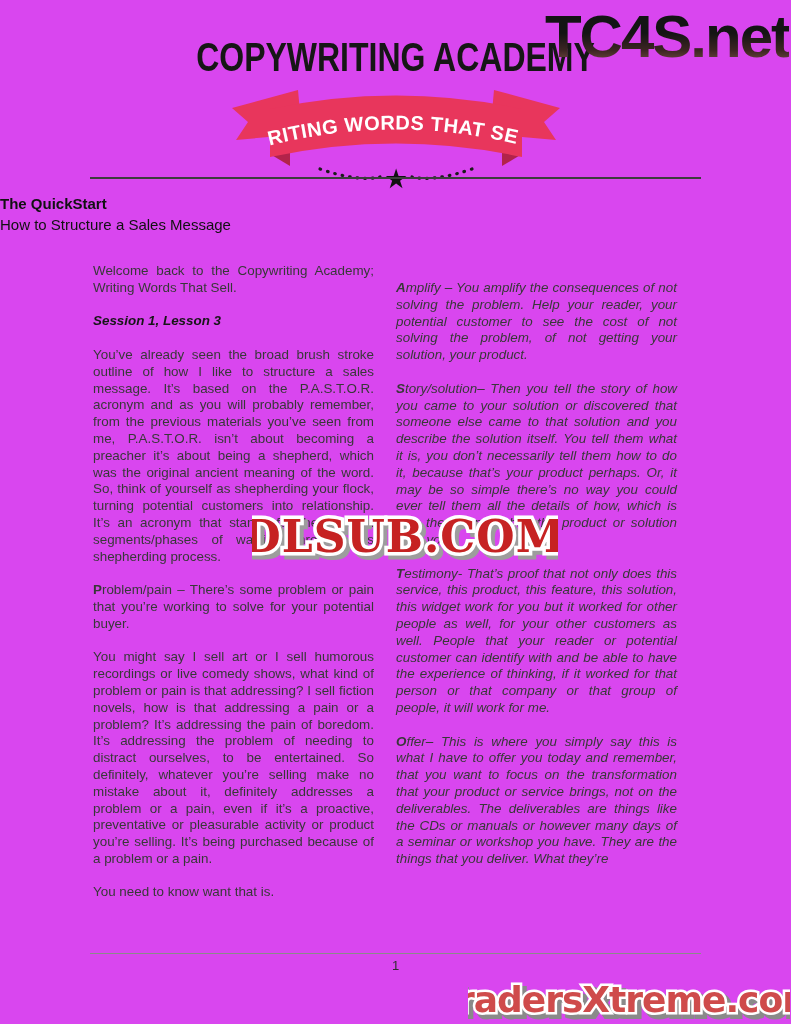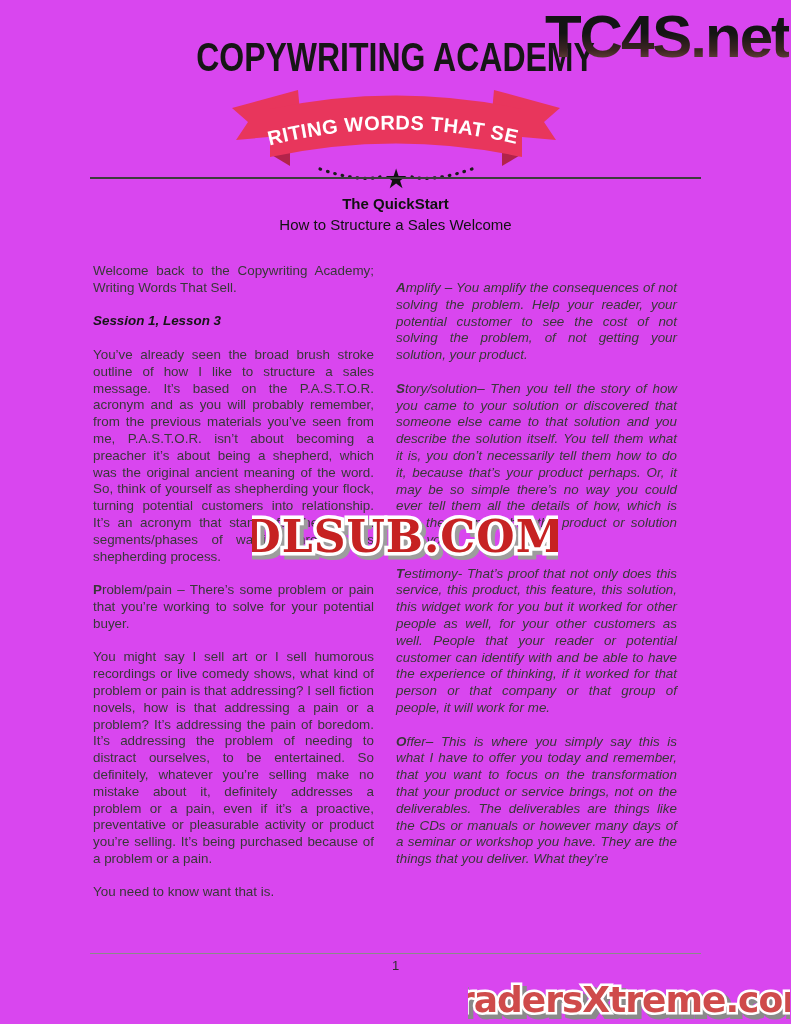--- a/index.html
+++ b/index.html
@@ -21,21 +21,21 @@
     color:#33201e;
     background:linear-gradient(180deg,#141414 45%,#3d2523 70%,#936058 100%);
   }
   @supports ((-webkit-background-clip:text)){
     .wm-tc4s{-webkit-background-clip:text;background-clip:text;color:transparent;}
   }
   
   .rule-top{position:absolute;top:177px;left:90px;width:611px;border-top:2px solid #3d3d3d;}
   .rule-bottom{position:absolute;top:953px;left:90px;width:611px;border-top:1px solid #8a8a8a;}
   
-  .doc-title{position:absolute;top:193px;left:0;right:0;text-align:center;color:#111;
+  .doc-title{position:absolute;top:193px;left:0;right:0;text-align:left;color:#111;
     font-size:15px;line-height:21px;}
   .doc-title .t1{font-weight:bold;}
   
   .columns{position:absolute;top:263px;left:93px;width:608px;display:flex;gap:22px;}
   .col{width:281px;text-align:justify;font-size:13.4px;line-height:16.8px;color:#383838;}
   .col p{margin:0 0 16.8px 0;}
   .col p.bold{font-weight:bold;color:#161616;font-style:italic;}
   .col b{font-weight:bold;}
   .col-right{padding-top:17px;font-style:italic;}
   
@@ -72,21 +72,21 @@
       <text x="170" y="106" font-size="27" text-anchor="middle" fill="#111">★</text>
     </svg>
   </div>
 
   <div class="wm-tc4s">TC4S.net</div>
 
   <div class="rule-top"></div>
 
   <div class="doc-title">
     <div class="t1">The QuickStart</div>
-    <div class="t2">How to Structure a Sales Welcome</div>
+    <div class="t2">How to Structure a Sales Message</div>
   </div>
 
   <div class="columns">
     <div class="col col-left">
         <p>Welcome back to the Copywriting Academy; Writing Words That Sell.</p>
         <p class="bold">Session 1, Lesson 3</p>
         <p>You’ve already seen the broad brush stroke outline of how I like to structure a sales message. It’s based on the P.A.S.T.O.R. acronym and as you will probably remember, from the previous materials you’ve seen from me, P.A.S.T.O.R. isn’t about becoming a preacher it’s about being a shepherd, which was the original ancient meaning of the word. So, think of yourself as shepherding your flock, turning potential customers into relationship. It’s an acronym that stands for the different segments/phases of walking through this shepherding process.</p>
         <p><b>P</b>roblem/pain – There’s some problem or pain that you’re working to solve for your potential buyer.</p>
         <p>You might say I sell art or I sell humorous recordings or live comedy shows, what kind of problem or pain is that addressing? I sell fiction novels, how is that addressing a pain or a problem? It’s addressing the pain of boredom. It’s addressing the problem of needing to distract ourselves, to be entertained. So definitely, whatever you’re selling make no mistake about it, definitely addresses a problem or a pain, even if it’s a proactive, preventative or pleasurable activity or product you’re selling. It’s being purchased because of a problem or a pain.</p>
         <p>You need to know want that is.</p>

